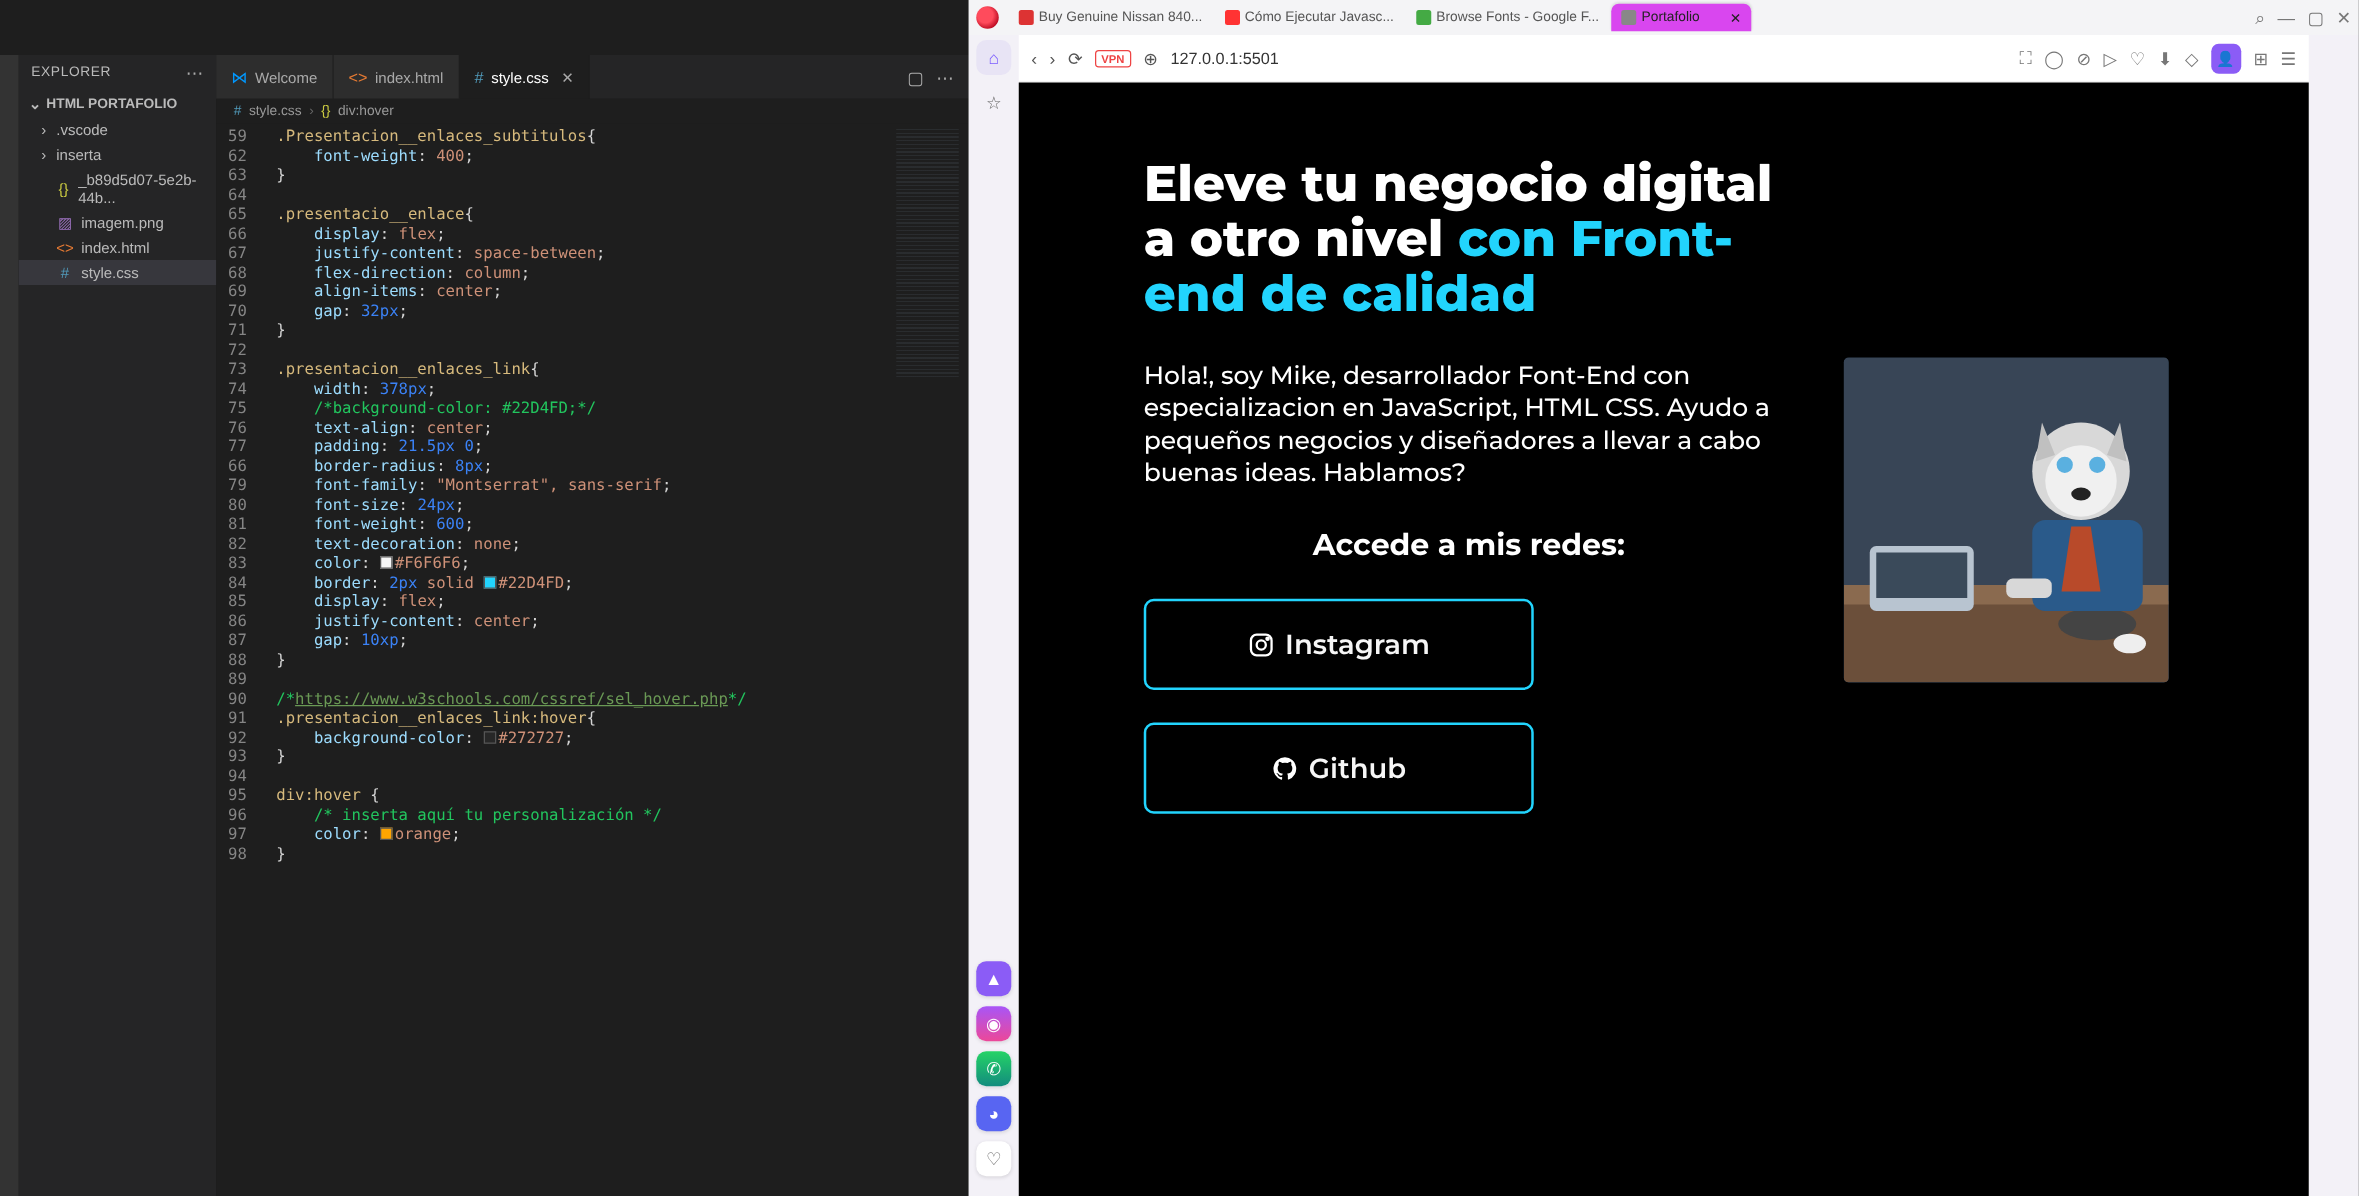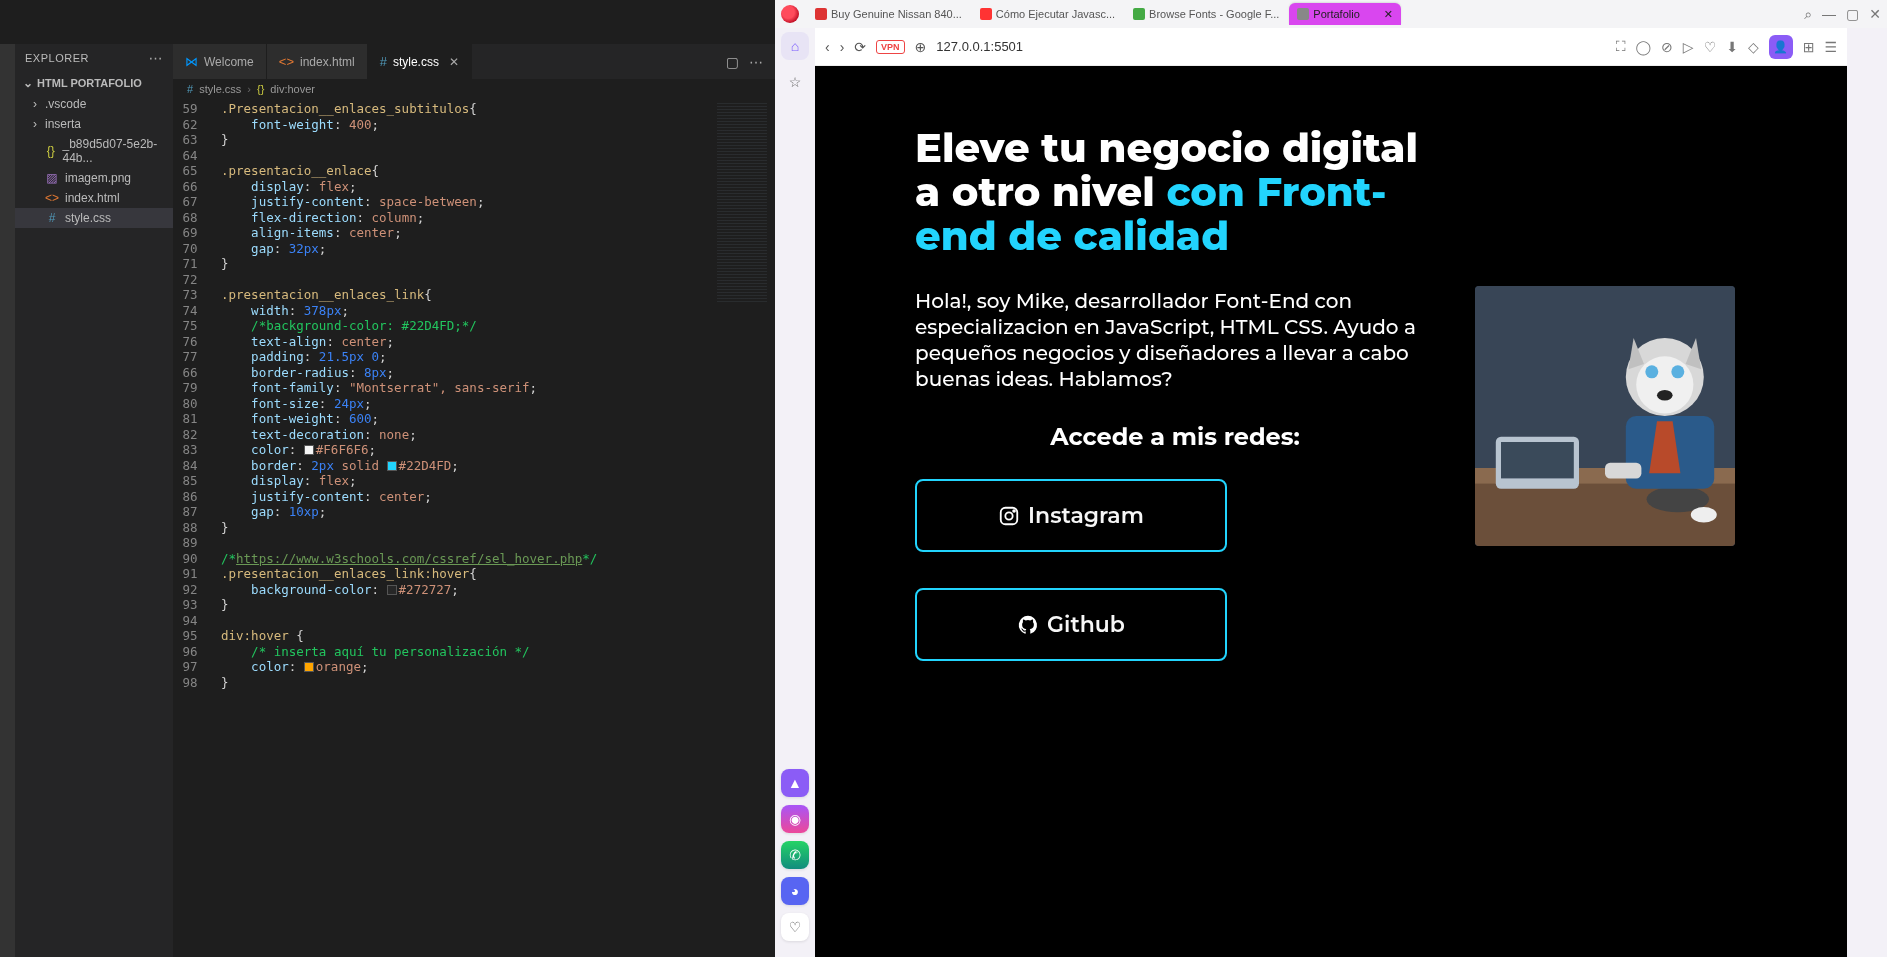--- a/index.html
+++ b/index.html
@@ -168,21 +168,21 @@
   font-size: 40px; font-weight: 800; line-height: 1.1; margin-bottom: 30px;
 }
 .page h1 .accent { color: #22d4fd; }
 .page-desc {
   font-size: 20px; font-weight: 500; line-height: 1.3; margin-bottom: 30px;
   color: #fff;
 }
 .page-sub {
   font-size: 24px; font-weight: 700; text-align: center; margin-bottom: 28px;
 }
-.link-btns { display: flex; flex-direction: column; gap: 36px; }
+.link-btns { display: flex; flex-direction: column; gap: 26px; }
 .link-btn {
   width: 312px; padding: 21px 0; border: 2px solid #22d4fd;
   border-radius: 8px; text-align: center; font-size: 22px; font-weight: 600;
   color: #f6f6f6; display: flex; align-items: center; justify-content: center; gap: 8px;
 }
 .link-btn svg { width: 22px; height: 22px; }
 .page-img {
   width: 260px; height: 260px; background: #2a3a4a; border-radius: 4px;
   margin-top: 160px; overflow: hidden; position: relative;
 }

